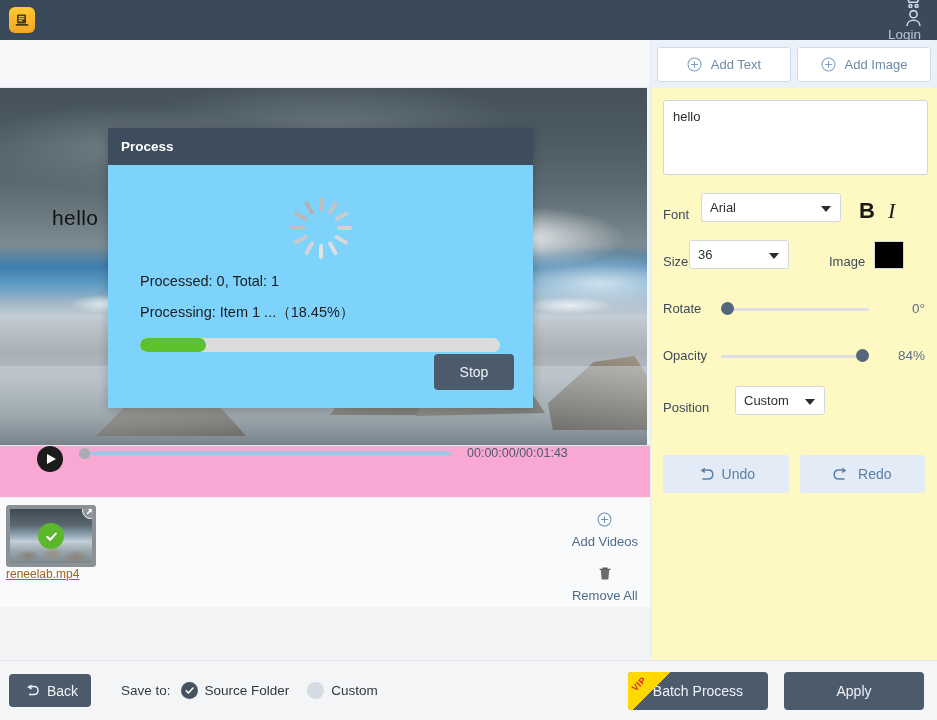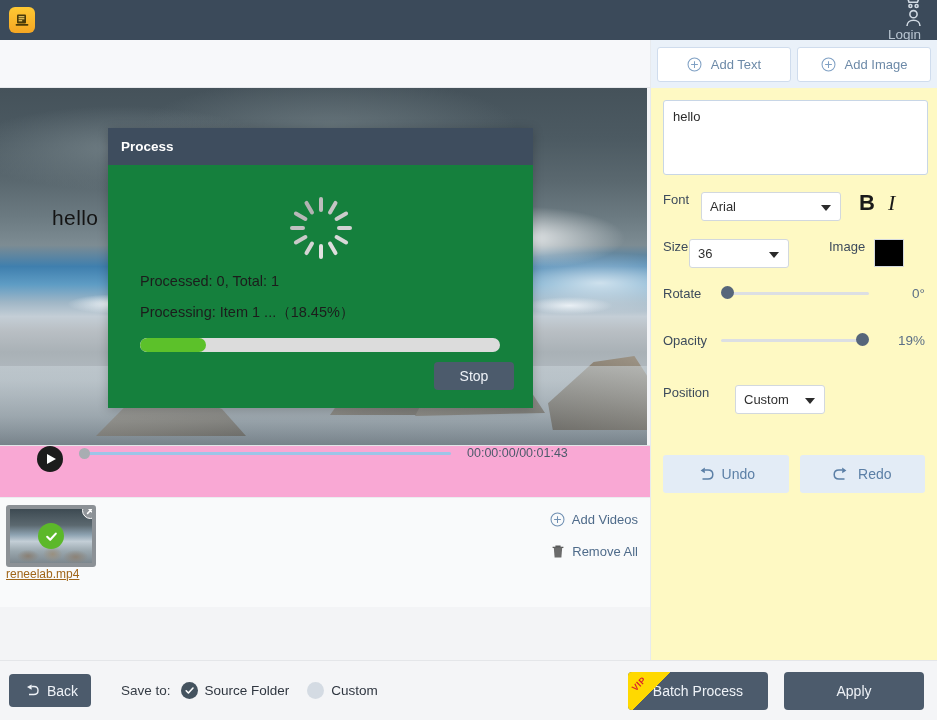--- a/index.html
+++ b/index.html
@@ -169,21 +169,21 @@
     display: flex; align-items: center; justify-content: center; cursor: pointer;
   }
   .thumb-name {
     font-size: 12px; color: #a06518; text-align: left;
     white-space: nowrap;
     text-decoration: underline;
   }
   .list-actions { position: absolute; right: 12px; top: 14px; text-align: right; }
   .list-action {
     display: flex; align-items: center; justify-content: flex-end;
-    gap: 7px; color: #4f6b8a; font-size: 13px; margin-bottom: 17px; cursor: pointer;
+    gap: 7px; color: #4f6b8a; font-size: 13px; margin-bottom: 17px; cursor: pointer; flex-direction: column;
   }
 
   
   .right-pane {
     position: absolute; left: 650px; top: 40px; width: 287px; height: 640px;
     background: #fef9c3; border-left: 1px solid #e7eaee;
   }
   .addbar {
     height: 48px; background: #eaf1f9; display: flex; align-items: center;
     padding: 0 6px; gap: 6px;
@@ -195,21 +195,21 @@
   }
   .circ-plus { width: 15px; height: 15px; flex: none; }
 
   .panel-body { padding: 12px 12px 0 12px; }
   .wm-input {
     width: 265px; height: 75px; border: 1px solid #c8d6e6; border-radius: 3px;
     padding: 8px 9px; font-family: "Liberation Sans", sans-serif;
     font-size: 13px; color: #2b2b2b; resize: none; outline: none;
     background: #fff; display: block;
   }
-  .row { display: flex; align-items: flex-start; margin-top: 17px; height: 30px; }
+  .row { display: flex; align-items: flex-end; margin-top: 17px; height: 30px; }
   .row-label { color: #3d4b5c; font-size: 13px; }
   .lbl-font { width: 38px; }
   .lbl-size { width: 26px; }
   .lbl-rot { width: 58px; }
   .lbl-opa { width: 58px; }
   .lbl-pos { width: 72px; }
 
   .select {
     position: relative; height: 29px; border: 1px solid #d2d8de; border-radius: 3px;
     background: #fff; display: flex; align-items: center; padding: 0 26px 0 8px;
@@ -286,21 +286,21 @@
   }
   .vip-text {
     position: absolute; left: 3px; top: 7px; transform: rotate(-45deg);
     color: #d8232a; font-size: 9px; font-weight: bold; letter-spacing: .5px;
   }
   .apply-btn { width: 140px; height: 38px; }
 
   
   .modal {
     position: absolute; left: 108px; top: 128px; width: 425px; height: 280px;
-    background: #15803d; box-shadow: 0 2px 10px rgba(0,0,0,.22);
+    background: #7dd3fc; box-shadow: 0 2px 10px rgba(0,0,0,.22);
   }
   .modal-head {
     height: 37px; background: #3e4d5e; display: flex; align-items: center;
     padding-left: 13px;
   }
   .modal-title { color: #ffffff; font-size: 13.5px; font-weight: bold; }
   .modal-body { position: relative; height: 243px; }
   .spinner {
     position: absolute; left: 50%; top: 32px; transform: translateX(-50%);
     width: 62px; height: 62px;
@@ -311,21 +311,21 @@
     transform-origin: 2px 31px;
   }
   .modal-line1 { position: absolute; left: 32px; top: 108px; font-size: 14.5px; color: #1c1c1c; }
   .modal-line2 { position: absolute; left: 32px; top: 138px; font-size: 14.5px; color: #1c1c1c; }
   .prog-track {
     position: absolute; left: 32px; top: 173px; width: 360px; height: 14px;
     background: #dcdcdc; border-radius: 7px; overflow: hidden;
   }
   .prog-fill { height: 100%; background: #5cc12a; border-radius: 7px; }
   .stop-btn {
-    position: absolute; right: 19px; bottom: 18px; width: 80px; height: 28px;
+    position: absolute; right: 19px; bottom: 18px; width: 80px; height: 36px;
   }
 </style>
 </head>
 <body>
 
 <div id="app">
 
   <div class="titlebar">
     <div class="app-icon">
       <svg width="16" height="16" viewBox="0 0 16 16">
@@ -487,21 +487,21 @@
         </div>
         <div class="slider-val">0°</div>
       </div>
 
       <div class="row">
         <div class="row-label lbl-opa">Opacity</div>
         <div class="slider-wrap">
           <div class="slider-track"></div>
           <div class="slider-handle" id="opa-handle" style="left: calc(100% - 13px);"></div>
         </div>
-        <div class="slider-val">19%</div>
+        <div class="slider-val">84%</div>
       </div>
 
       <div class="row" style="margin-top:22px;">
         <div class="row-label lbl-pos">Position</div>
         <div class="select sel-pos">
           <span>Custom</span>
           <span class="caret"></span>
         </div>
       </div>
     </div>

